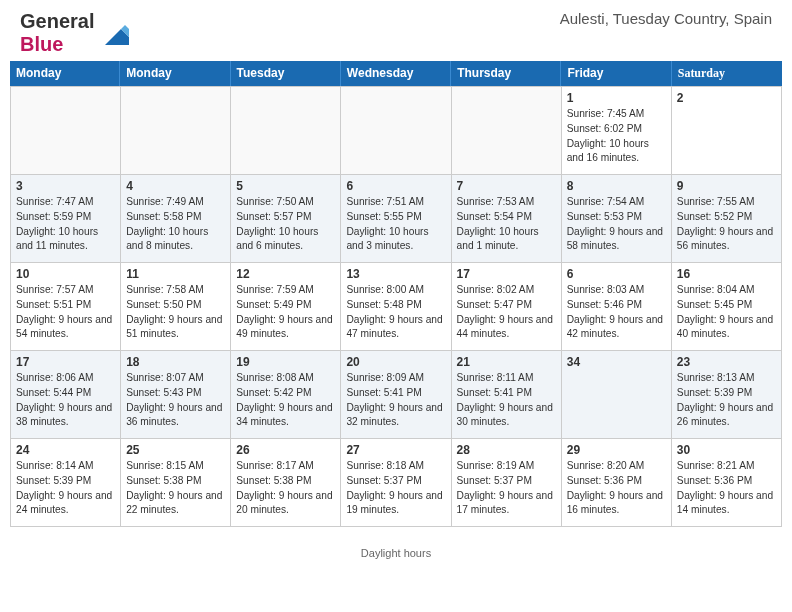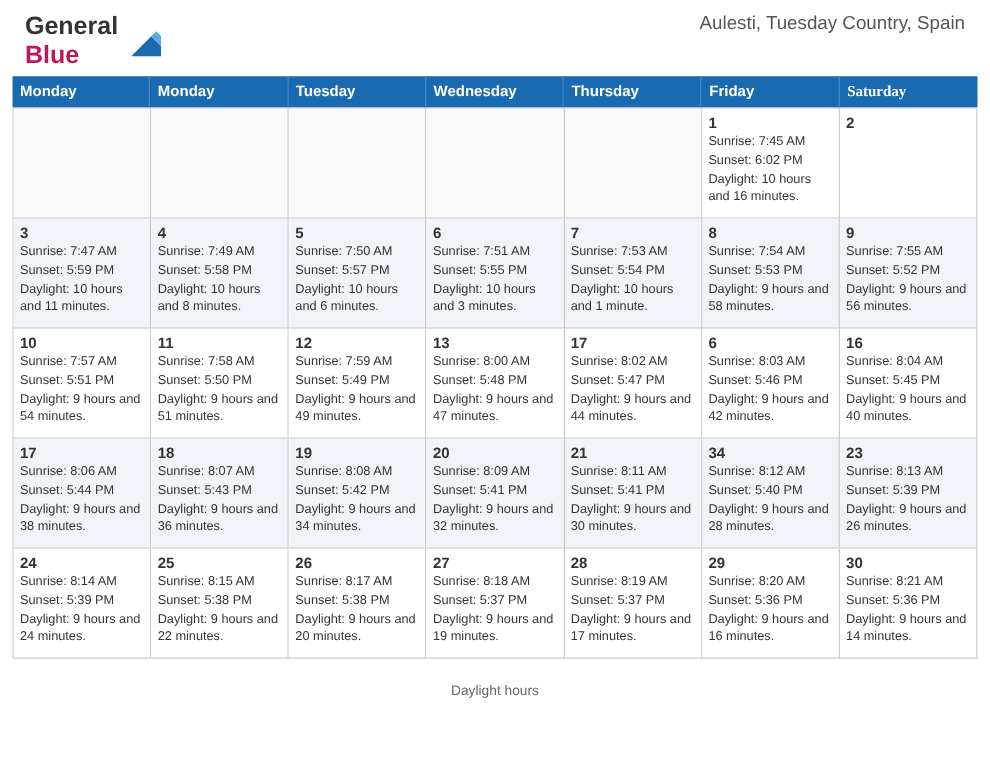--- a/index.html
+++ b/index.html
@@ -156,21 +156,20 @@
         <div class="cal-cell alt-row">
           <div class="day-num">20</div>
           <div class="day-info">Sunrise: 8:09 AM<br>Sunset: 5:41 PM<br>Daylight: 9 hours and 32 minutes.</div>
         </div>
         <div class="cal-cell alt-row">
           <div class="day-num">21</div>
           <div class="day-info">Sunrise: 8:11 AM<br>Sunset: 5:41 PM<br>Daylight: 9 hours and 30 minutes.</div>
         </div>
         <div class="cal-cell alt-row">
           <div class="day-num">34</div>
-          <div class="day-info">Sunrise: 8:12 AM<br>Sunset: 5:40 PM<br>Daylight: 9 hours and 28 minutes.</div>
         </div>
         <div class="cal-cell alt-row">
           <div class="day-num">23</div>
           <div class="day-info">Sunrise: 8:13 AM<br>Sunset: 5:39 PM<br>Daylight: 9 hours and 26 minutes.</div>
         </div>
       </div>
 
       <div class="cal-row">
         <div class="cal-cell">
           <div class="day-num">24</div>

